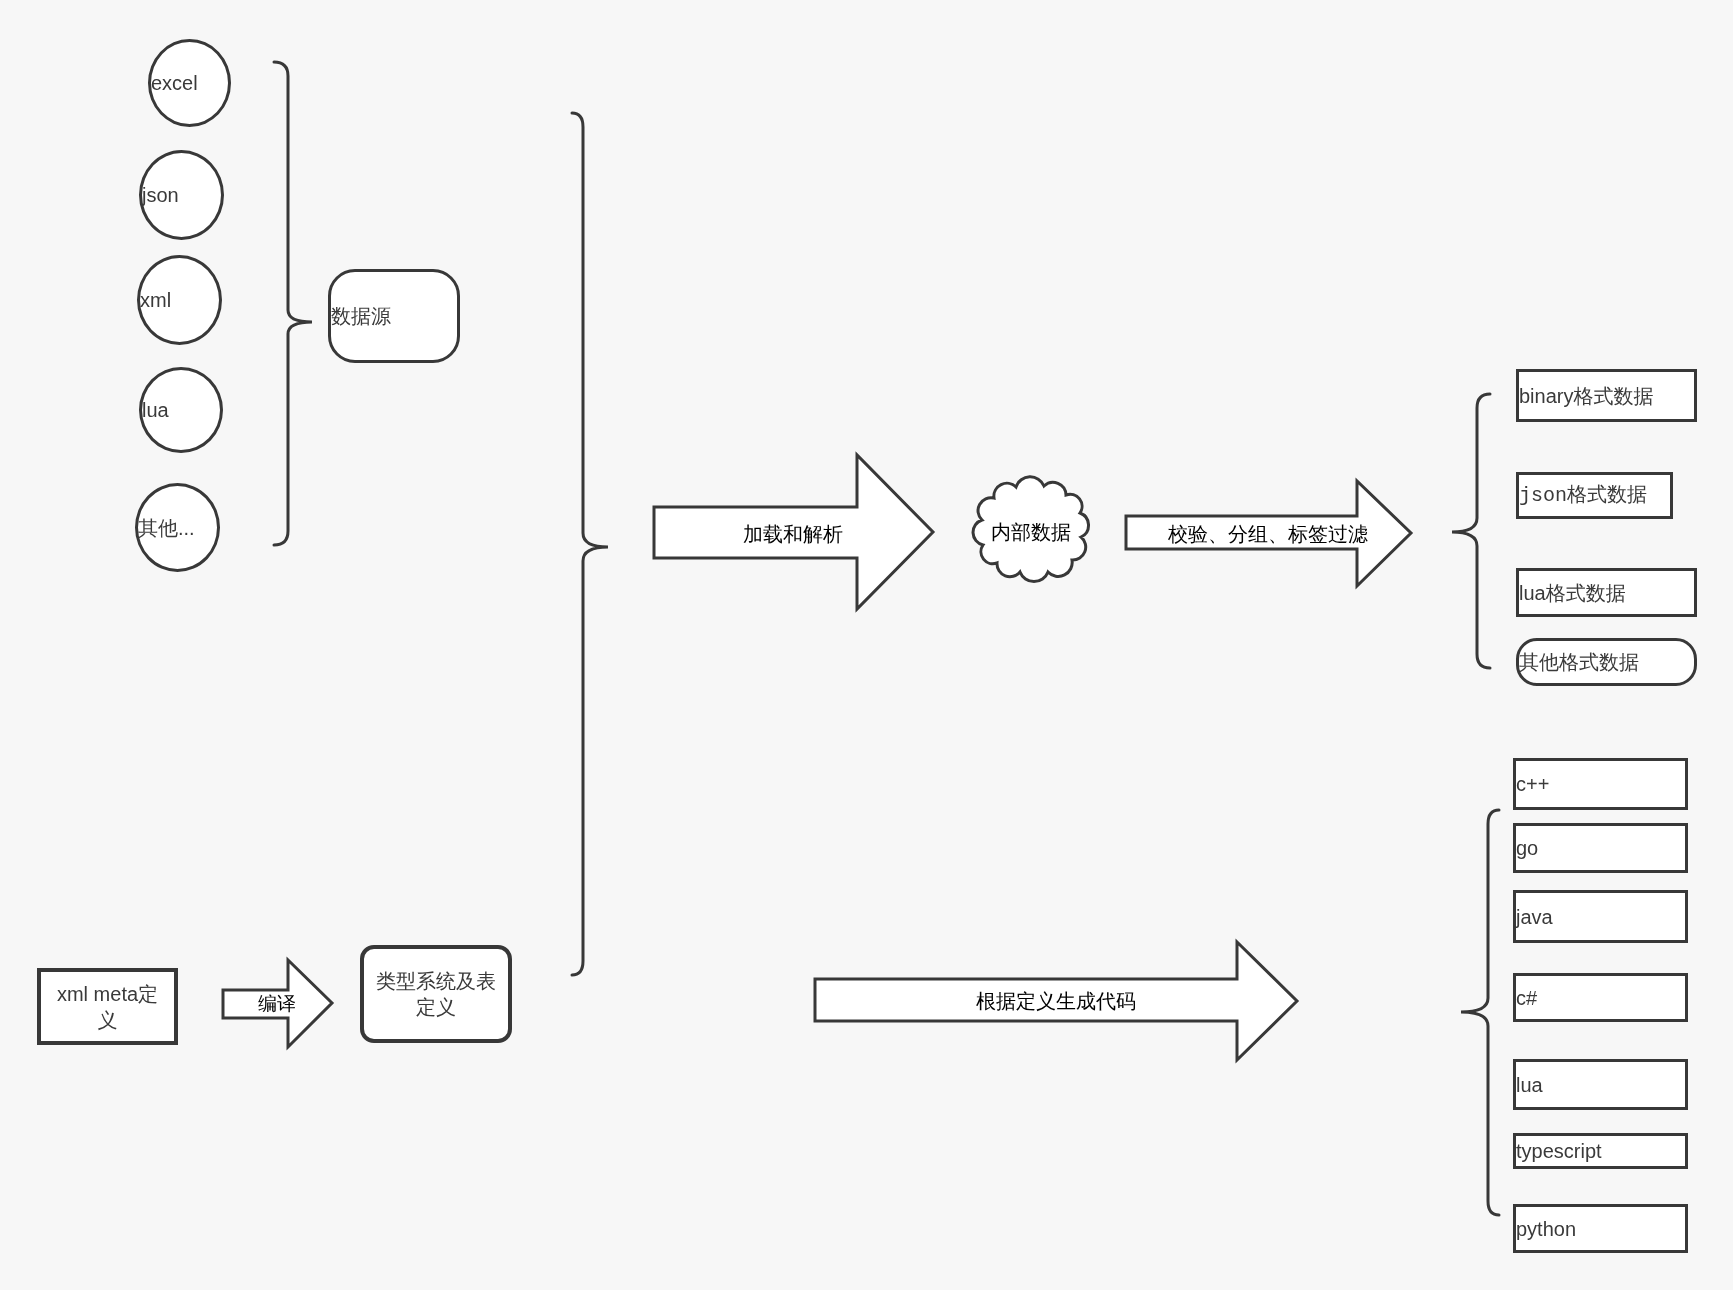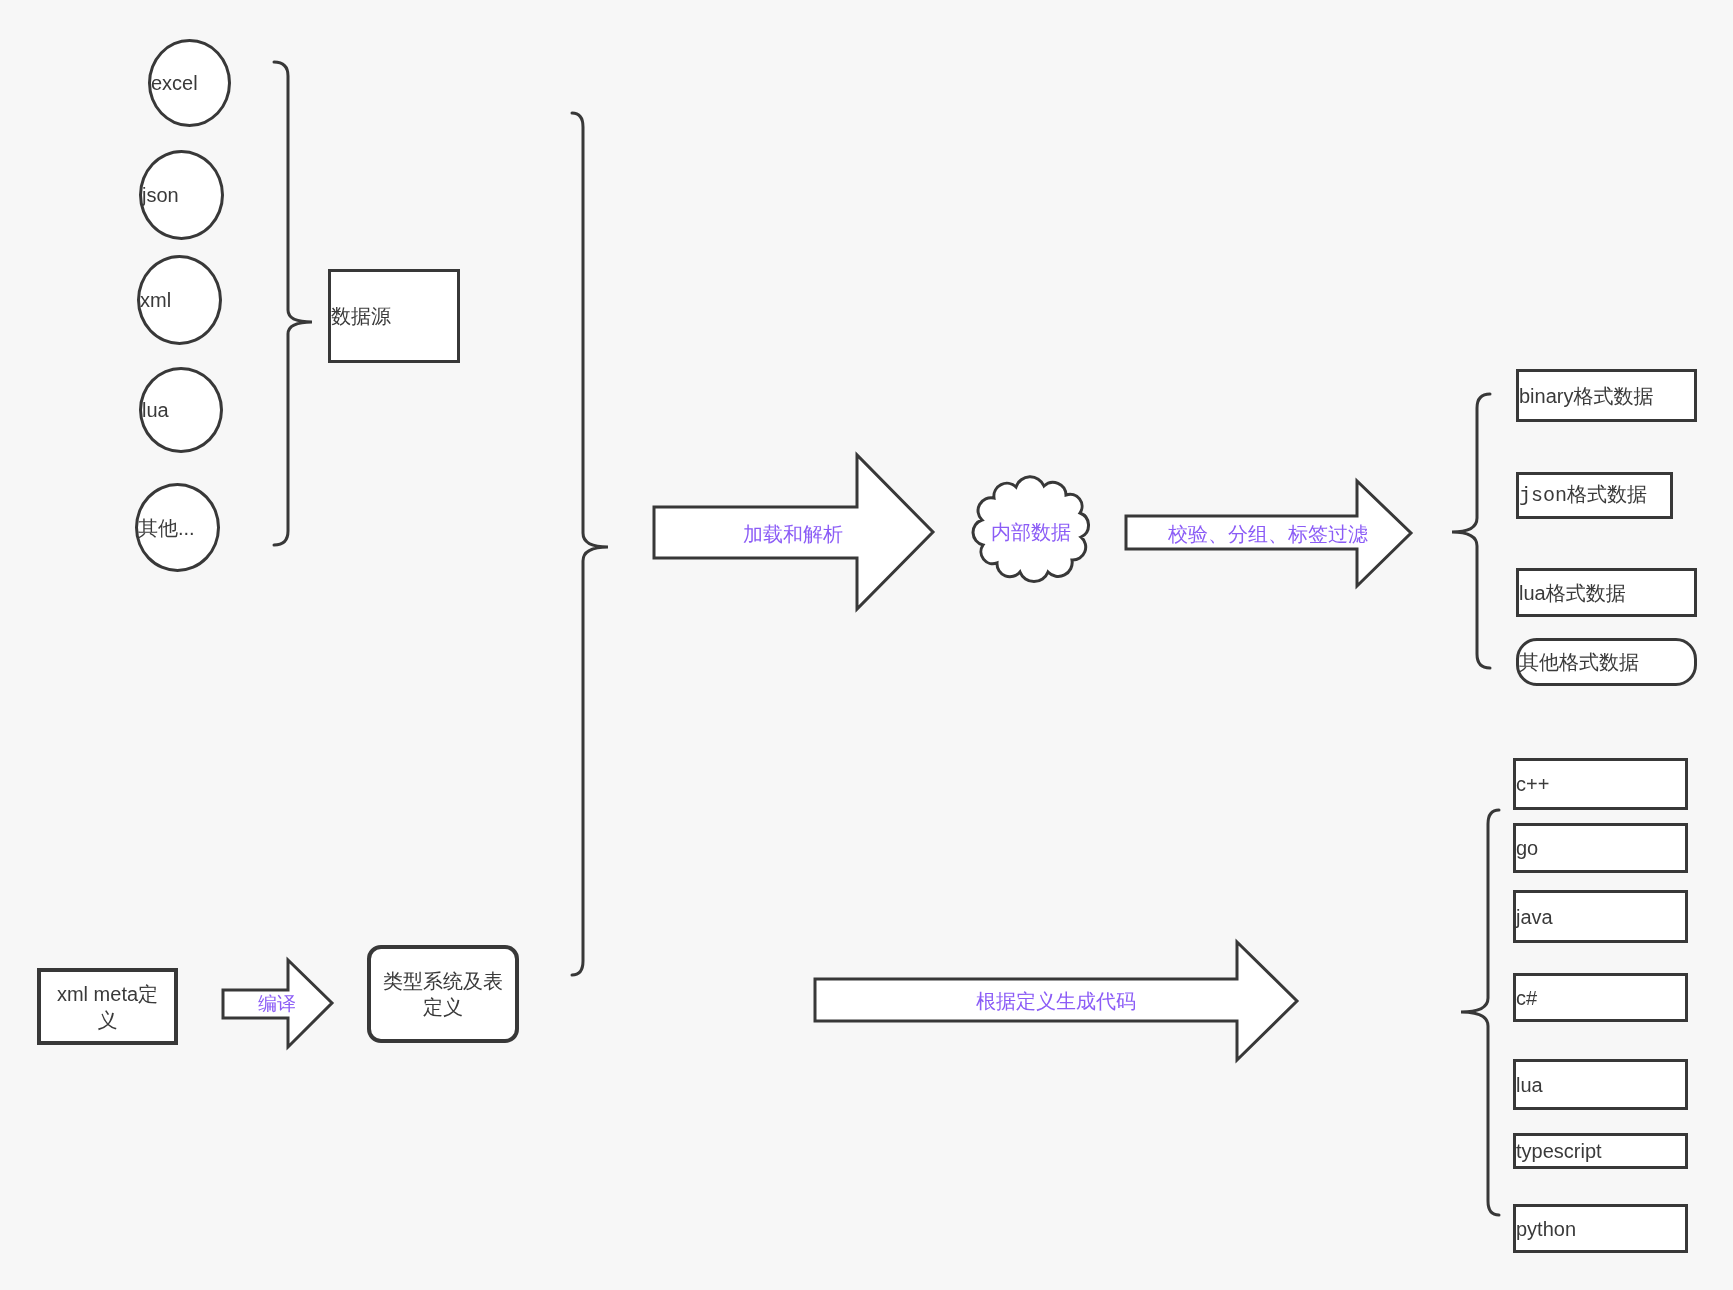--- a/index.html
+++ b/index.html
@@ -40,29 +40,29 @@
     border: 3px solid #383838;
     display: flex;
     align-items: center;
     justify-content: flex-start;
     text-align: center;
     font-size: 20px;
     line-height: 1.3;
     color: #3a3a3a;
   }
   .ellipse { border-radius: 50%; }
-  .thick { border-width: 4px; margin-left: 7px; }
+  .thick { border-width: 4px; }
   .rounded { border-radius: 14px; }
   .pad { padding: 4px 10px; }
   .float-label {
     position: absolute;
     transform: translate(-50%, -50%);
     white-space: nowrap;
     font-size: 20px;
-    color: #8b5cf6;
+    color: #000000;
     text-align: left;
   }
 </style>
 </head>
 <body>
 
 <div class="canvas">
 
   <svg class="overlay" viewBox="0 0 1733 1290">
 
@@ -106,21 +106,21 @@
   <div class="node ellipse" style="left:137px; top:255px; width:85px; height:90px;">
     <span>xml</span>
   </div>
   <div class="node ellipse" style="left:139px; top:367px; width:84px; height:86px;">
     <span>lua</span>
   </div>
   <div class="node ellipse" style="left:135px; top:483px; width:85px; height:89px;">
     <span>其他...</span>
   </div>
 
-  <div class="node" style="left:328px; top:269px; width:132px; height:94px;">
+  <div class="node" style="left:328px; top:269px; width:132px; height:94px;border-radius:27px;">
     <span>数据源</span>
   </div>
 
   <div class="float-label" style="left:793px; top:534px;">加载和解析</div>
   <div class="float-label" style="left:1031px; top:532px;">内部数据</div>
   <div class="float-label" style="left:1268px; top:534px;">校验、分组、标签过滤</div>
   <div class="float-label" style="left:277px; top:1004px; font-size:19px;">编译</div>
   <div class="float-label" style="left:1056px; top:1001px;">根据定义生成代码</div>
 
   <div class="node" style="left:1516px; top:369px; width:181px; height:53px;">

